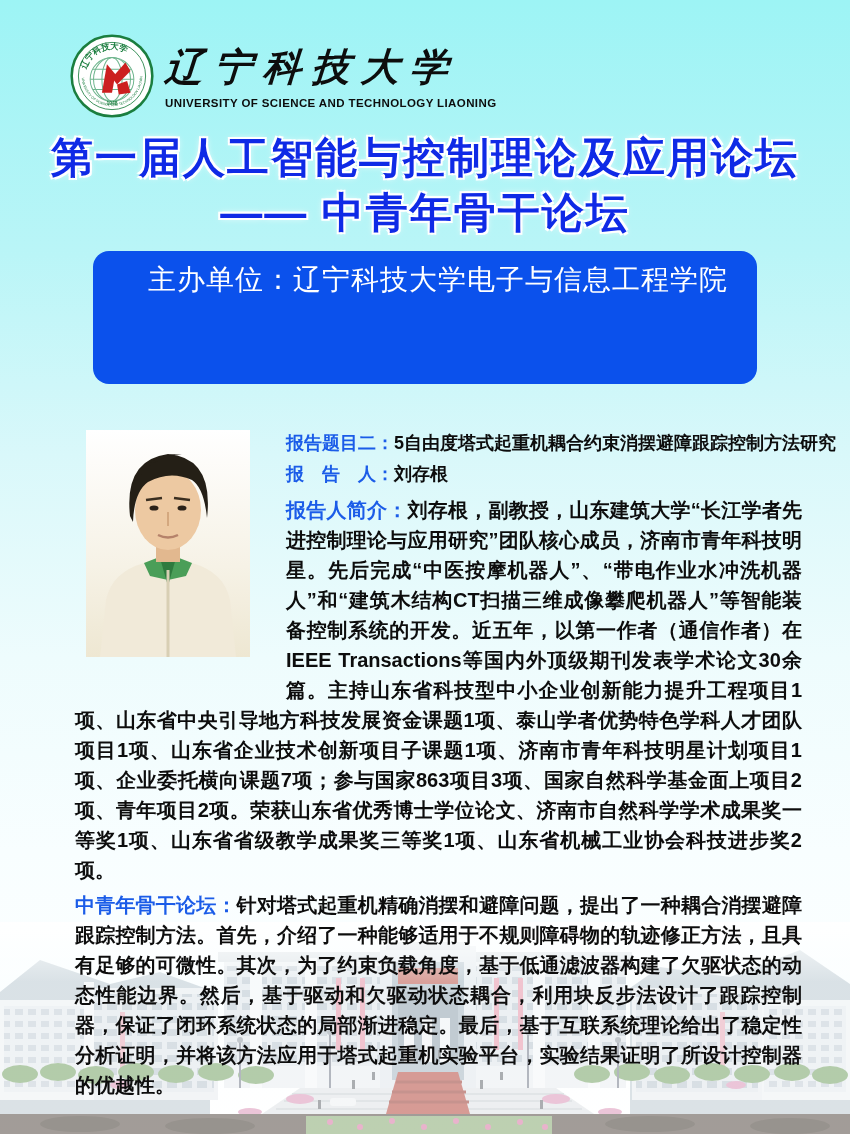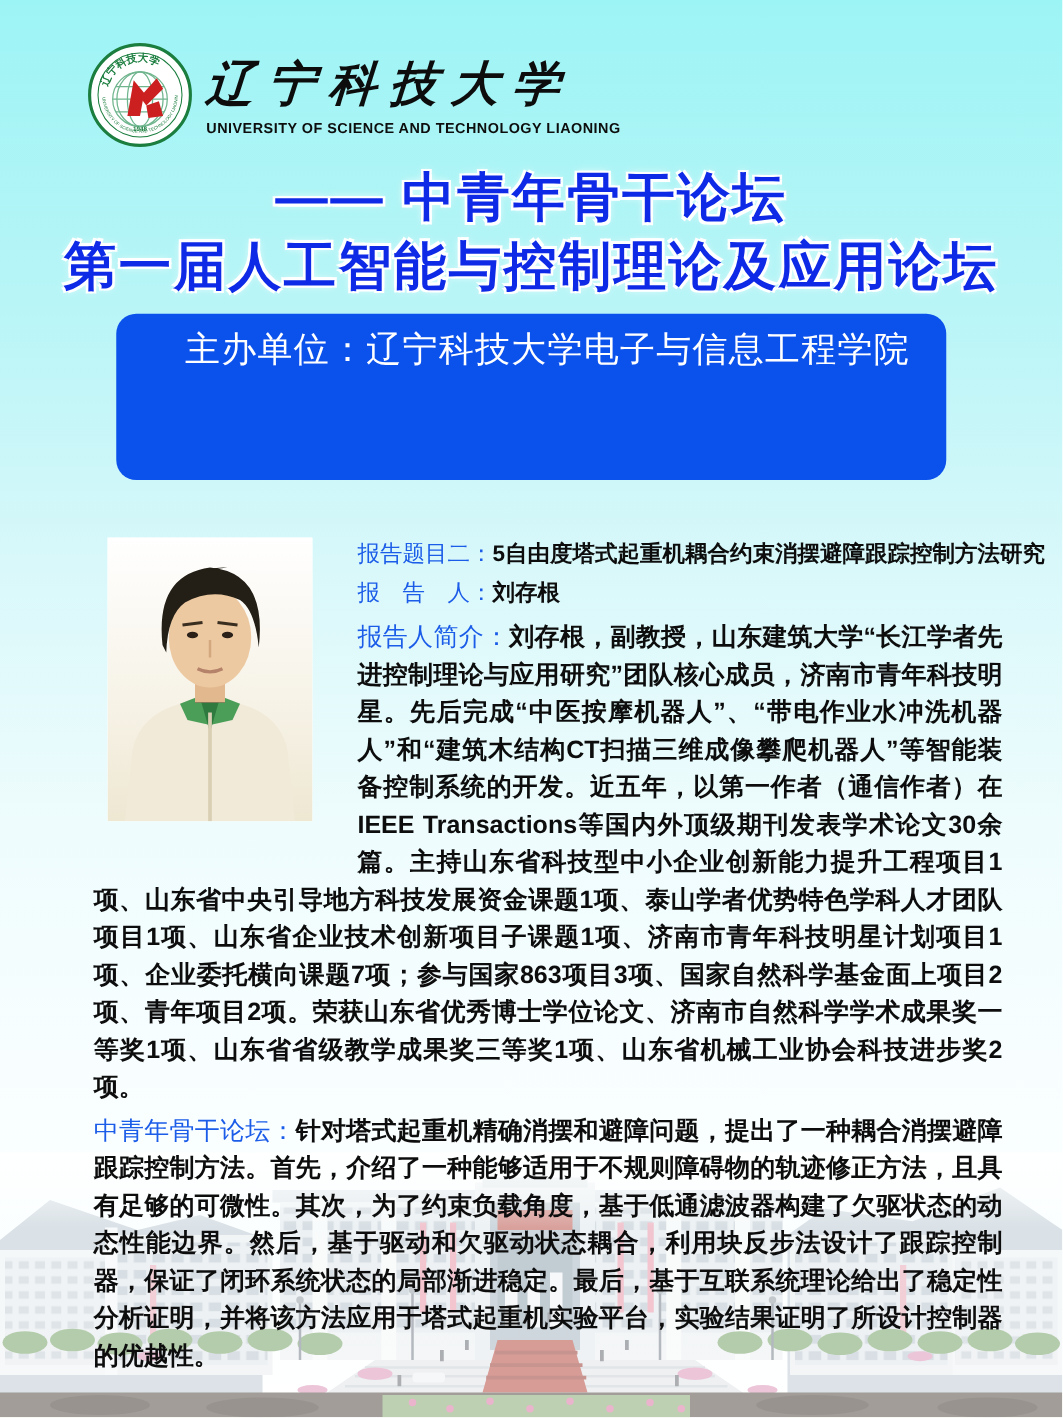--- a/index.html
+++ b/index.html
@@ -42,21 +42,21 @@
   
   .content{
     position:absolute;left:75px;top:428px;width:727px;
     color:#0d0d0d;
   }
   .photo{
     float:left;width:164px;height:227px;
     margin:2px 36px 36px 11px;
     background:#fff;
   }
-  .label{color:#1b5ce8;font-weight:normal;margin-top:20px;}
+  .label{color:#1b5ce8;font-weight:bold;margin-top:20px;}
   .meta-line{font-size:18px;line-height:31px;font-weight:bold;white-space:nowrap;}
   .meta-line .val{color:#0d0d0d;}
   .para{
     margin:5px 0 0 0;font-size:20px;line-height:30px;font-weight:bold;
     text-align:justify;
   }
   .para .label{font-size:20px;}
   
   .campus{position:absolute;left:0;bottom:0;width:850px;height:212px;}
   .campus-fade{
@@ -229,22 +229,22 @@
     </text>
     <text x="50" y="84" font-size="6" fill="#1b7e3f" text-anchor="middle" font-weight="bold">1948</text>
   </svg>
 
   <div class="uni-names">
     <div class="uni-cn">辽宁科技大学</div>
     <div class="uni-en">UNIVERSITY OF SCIENCE AND TECHNOLOGY LIAONING</div>
   </div>
 
   <div class="title">
+    <div>第一届人工智能与控制理论及应用论坛</div>
     <div>—— 中青年骨干论坛</div>
-    <div>第一届人工智能与控制理论及应用论坛</div>
   </div>
 
   <div class="info-box">
     <div class="info-line"><span>主办单位：</span><span>辽宁科技大学电子与信息工程学院</span></div>
   </div>
 
   <div class="content">
 
     <div class="photo">
       <svg viewBox="0 0 164 227" width="164" height="227">

